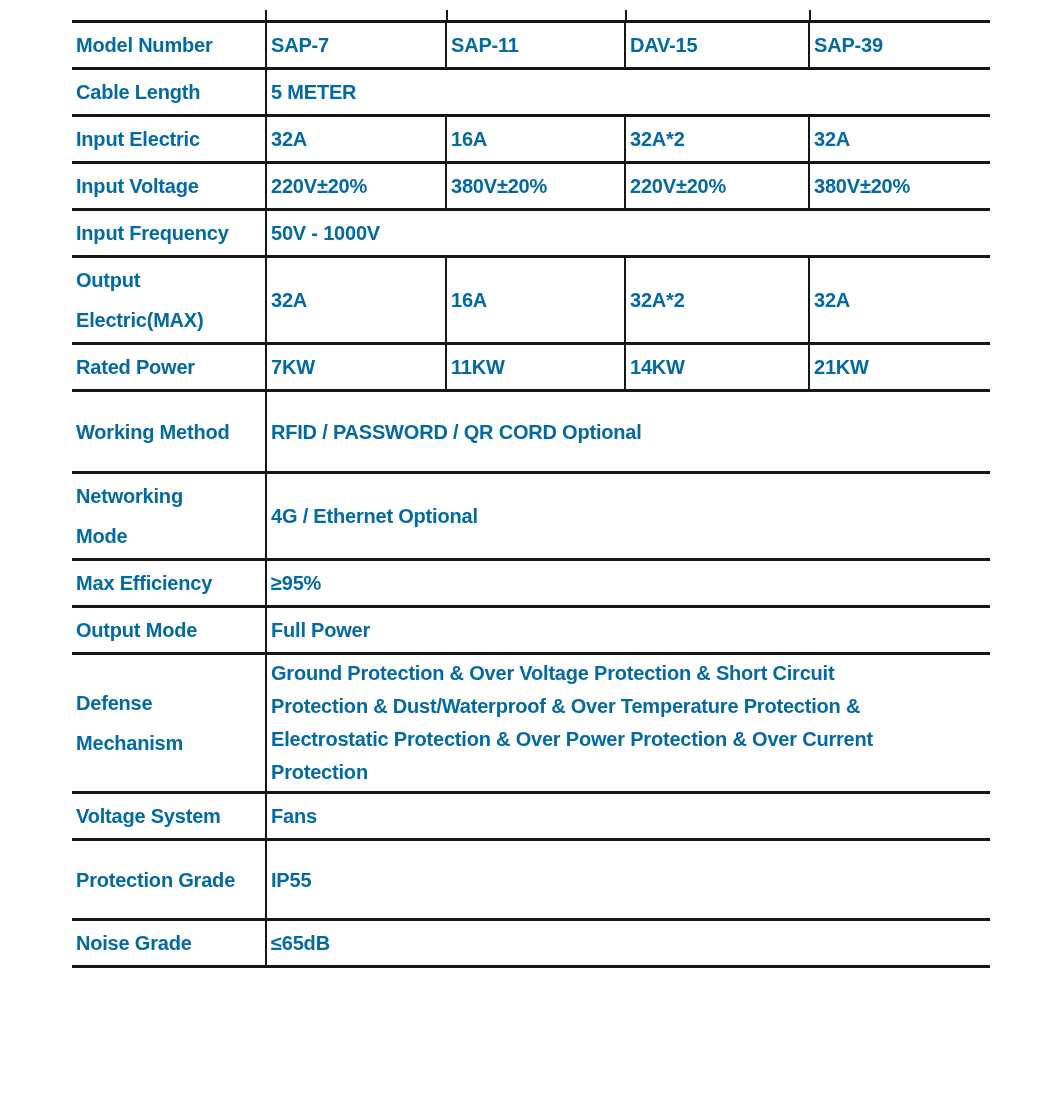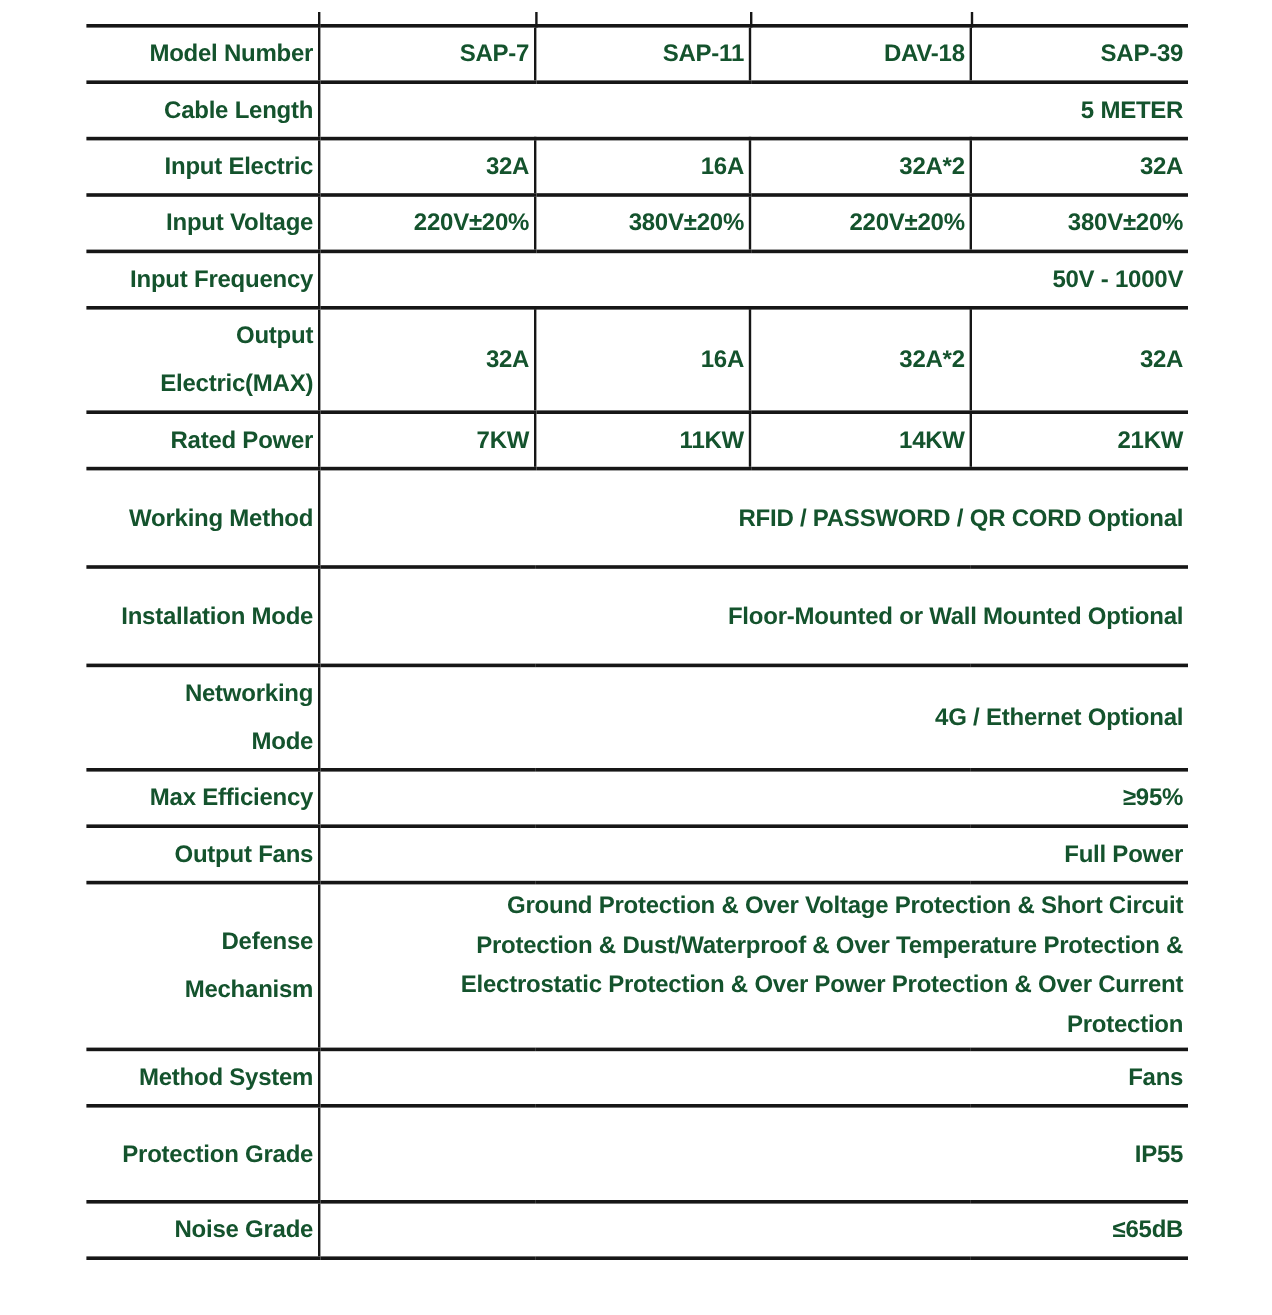--- a/index.html
+++ b/index.html
@@ -17,24 +17,24 @@
     width: 918px;
     border-collapse: collapse;
     table-layout: fixed;
   }
   .spec-table td {
     border-top: 3px solid #161616;
     border-bottom: 3px solid #161616;
     font-weight: 700;
     font-size: 20px;
     letter-spacing: -0.2px;
-    text-align: right;
+    text-align: left;
     vertical-align: middle;
     padding: 2px 4px;
-    color: #14532d;
+    color: #0369a1;
   }
   
   .spec-table td + td { border-left: 2px solid #161616; }
   .lbl { white-space: pre-line; line-height: 40px; }
   .val { line-height: 26px; }
   .pre { white-space: pre-line; line-height: 33px; }
   
   .tick {
     position: absolute;
     top: 10px; width: 2px; height: 13px;
@@ -55,21 +55,21 @@
     <col style="width:180px">
     <col style="width:179px">
     <col style="width:184px">
     <col style="width:181px">
   </colgroup>
   <tbody>
     <tr style="height:42px">
       <td class="lbl">Model Number</td>
       <td class="val">SAP-7</td>
       <td class="val">SAP-11</td>
-      <td class="val">DAV-18</td>
+      <td class="val">DAV-15</td>
       <td class="val">SAP-39</td>
     </tr>
     <tr style="height:42px">
       <td class="lbl">Cable Length</td>
       <td class="val" colspan="4">5 METER</td>
     </tr>
     <tr style="height:42px">
       <td class="lbl">Input Electric</td>
       <td class="val">32A</td>
       <td class="val">16A</td>
@@ -99,47 +99,43 @@
       <td class="lbl">Rated Power</td>
       <td class="val">7KW</td>
       <td class="val">11KW</td>
       <td class="val">14KW</td>
       <td class="val">21KW</td>
     </tr>
     <tr style="height:82px">
       <td class="lbl">Working Method</td>
       <td class="val" colspan="4">RFID / PASSWORD / QR CORD Optional</td>
     </tr>
-    <tr style="height:82px">
-      <td class="lbl">Installation Mode</td>
-      <td class="val" colspan="4">Floor-Mounted or Wall Mounted Optional</td>
-    </tr>
     <tr style="height:83px">
       <td class="lbl">Networking
 Mode</td>
       <td class="val" colspan="4">4G / Ethernet Optional</td>
     </tr>
     <tr style="height:42px">
       <td class="lbl">Max Efficiency</td>
       <td class="val" colspan="4">≥95%</td>
     </tr>
     <tr style="height:42px">
-      <td class="lbl">Output Fans</td>
+      <td class="lbl">Output Mode</td>
       <td class="val" colspan="4">Full Power</td>
     </tr>
     <tr style="height:138px">
       <td class="lbl">Defense
 Mechanism</td>
       <td class="pre" colspan="4">Ground Protection &amp; Over Voltage Protection &amp; Short Circuit
 Protection &amp; Dust/Waterproof &amp; Over Temperature Protection &amp;
 Electrostatic Protection &amp; Over Power Protection &amp; Over Current
 Protection</td>
     </tr>
     <tr style="height:45px">
-      <td class="lbl">Method System</td>
+      <td class="lbl">Voltage System</td>
       <td class="val" colspan="4">Fans</td>
     </tr>
     <tr style="height:80px">
       <td class="lbl">Protection Grade</td>
       <td class="val" colspan="4">IP55</td>
     </tr>
     <tr style="height:44px">
       <td class="lbl">Noise Grade</td>
       <td class="val" colspan="4">≤65dB</td>
     </tr>

